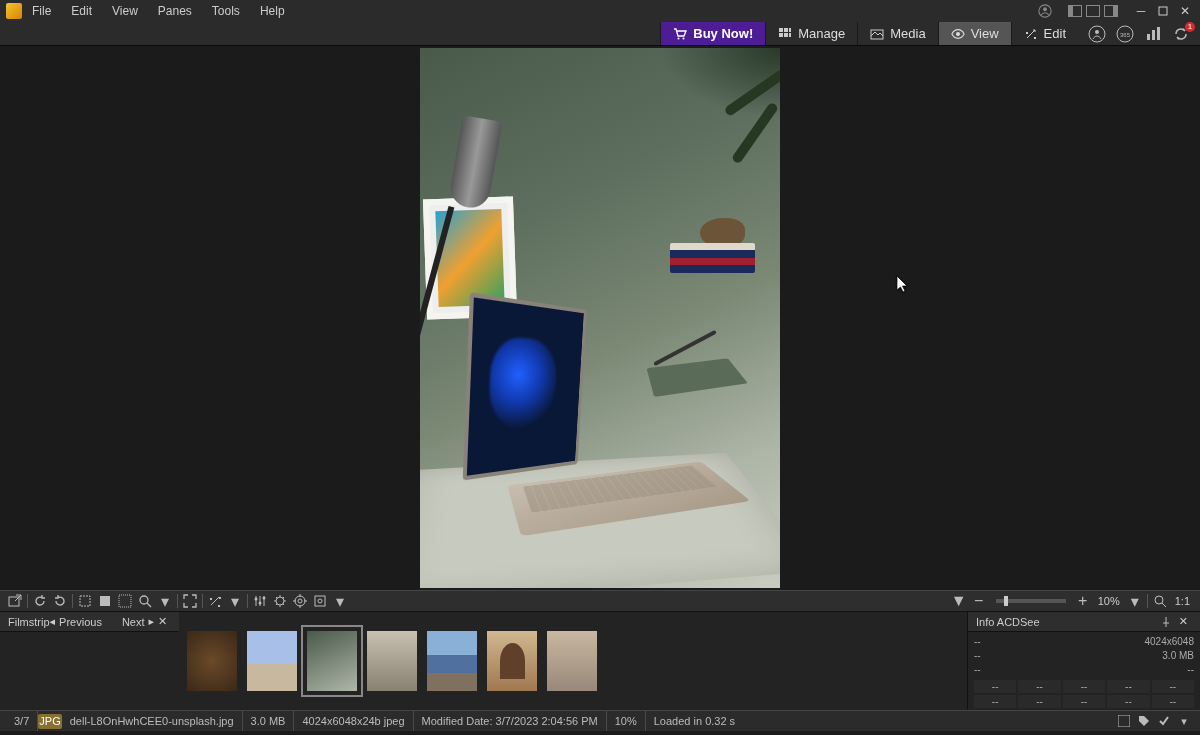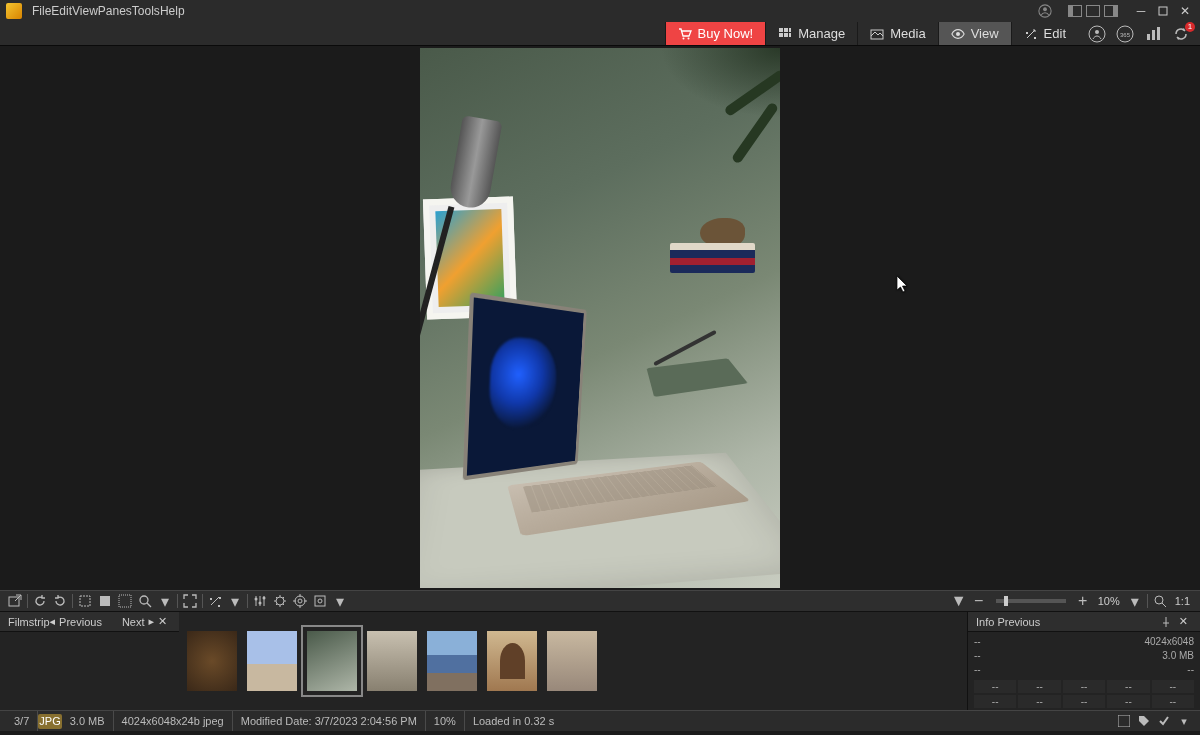--- a/index.html
+++ b/index.html
@@ -1,32 +1,32 @@
 <!DOCTYPE html>
 <html><head>
 <meta charset="utf-8">
 <style>
 * { margin: 0; padding: 0; box-sizing: border-box; font-family: "Segoe UI", Tahoma, sans-serif; }
 body { background: #1b1b1b; color: #ccc; width: 1200px; height: 735px; overflow: hidden; position: relative; }
 .titlebar { height: 22px; background: #2b2b2b; display: flex; align-items: center; font-size: 12px; }
 .app-icon { width: 16px; height: 16px; margin: 0 6px; background: linear-gradient(135deg,#f4c430,#d88400); border-radius: 2px; }
-.menu { display: flex; gap: 0; padding-left: 4px; }
+.menu { display: flex; gap: 20px; padding-left: 4px; }
 .menu span { cursor: pointer; }
 .title-center { position: absolute; left: 50%; transform: translateX(-50%); color: #aaa; }
 .win-icons { margin-left: auto; display: flex; align-items: center; gap: 8px; padding-right: 8px; }
 .win-icons .wbtn { width: 14px; height: 14px; display: flex; align-items: center; justify-content: center; cursor: pointer; color: #ccc; font-size: 12px; }
 .layout-set { display: flex; gap: 4px; margin: 0 8px; }
 .lay { width: 14px; height: 12px; border: 1px solid #888; cursor: pointer; display: flex; }
 .lay::before, .lay::after { content: ""; }
 .lay1::before { width: 4px; background: #888; }
 .lay3::after { width: 4px; background: #888; margin-left: auto; }
 .modebar { height: 24px; background: #2b2b2b; display: flex; justify-content: flex-end; align-items: stretch; border-bottom: 1px solid #0a0a0a; }
 .mode-btn { display: flex; align-items: center; gap: 6px; padding: 0 12px; font-size: 13px; color: #ddd; cursor: pointer; border-left: 1px solid #1a1a1a; }
 .mode-btn.active { background: #555; }
-.mode-btn.buy { background: #ef4444; color: #fff; font-weight: 400; }
+.mode-btn.buy { background: #4c1d95; color: #fff; font-weight: 700; }
 .micon { width: 14px; height: 14px; display: inline-flex; align-items: center; justify-content: center; }
 .right-mode-icons { display: flex; align-items: center; gap: 10px; padding: 0 10px; }
 .right-mode-icons .ic { width: 18px; height: 18px; display: flex; align-items: center; justify-content: center; cursor: pointer; position: relative; }
 .badge { position: absolute; top: -3px; right: -5px; background: #d82a2c; color: #fff; font-size: 8px; width: 10px; height: 10px; border-radius: 50%; display: flex; align-items: center; justify-content: center; }
 .viewer { height: 544px; background: #1b1b1b; display: flex; justify-content: center; align-items: flex-start; position: relative; }
 .photo { width: 360px; height: 540px; margin-top: 2px; position: relative; overflow: hidden; background: linear-gradient(155deg,#4a5a4a 0%, #5d6e5e 30%, #7a8874 55%, #aeb6a8 80%, #c8ccc0 100%); }
 .desk { position: absolute; bottom: 0; left: -40px; width: 450px; height: 320px; background: #c7cabe; transform: perspective(600px) rotateX(55deg) rotateZ(-8deg); transform-origin: bottom; box-shadow: inset 0 0 60px rgba(0,0,0,0.15); }
 .lamp { position: absolute; top: 70px; left: 35px; width: 40px; height: 90px; background: linear-gradient(90deg,#555,#999,#555); border-radius: 6px 6px 20px 20px; transform: rotate(10deg); }
 .lamp-arm { position: absolute; top: 155px; left: 0px; width: 6px; height: 220px; background: #222; transform: rotate(15deg); }
 .frame { position: absolute; top: 150px; left: 5px; width: 90px; height: 120px; background: #eee; border: 6px solid #f5f5f0; transform: rotate(-2deg); overflow: hidden; }
@@ -344,21 +344,21 @@
       <div class="thumb t2"></div>
       <div class="thumb t3 sel"></div>
       <div class="thumb t4"></div>
       <div class="thumb t5"></div>
       <div class="thumb t6"></div>
       <div class="thumb t7"></div>
     </div>
   </div>
   <div class="info-panel">
     <div class="panel-hdr">
-      <span>Info Previous</span>
+      <span>Info ACDSee</span>
       <div class="spacer"></div>
       <span class="cls">
           <svg width="10" height="10">
             <path d="M5 0v6M2 6h6M5 6l0 4" stroke="#bbb" fill="none"></path>
           </svg>
         </span>
       <span class="cls">✕</span>
     </div>
     <div class="info-body">
       <div class="info-row">
@@ -385,20 +385,21 @@
           <div>--</div>
           <div>--</div>
       </div>
     </div>
   </div>
 </div>
 
 <div class="statusbar">
   <div class="sb-seg">3/7</div>
   <div class="sb-seg badge-jpg">JPG</div>
+  <div class="sb-seg">dell-L8OnHwhCEE0-unsplash.jpg</div>
   <div class="sb-seg">3.0 MB</div>
   <div class="sb-seg">4024x6048x24b jpeg</div>
   <div class="sb-seg">Modified Date: 3/7/2023 2:04:56 PM</div>
   <div class="sb-seg">10%</div>
   <div class="sb-seg" style="border:none">Loaded in 0.32 s</div>
   <div class="spacer"></div>
   <div class="sb-ic">
       <svg width="12" height="12">
         <rect width="12" height="12" fill="none" stroke="#bbb"></rect>
       </svg>

